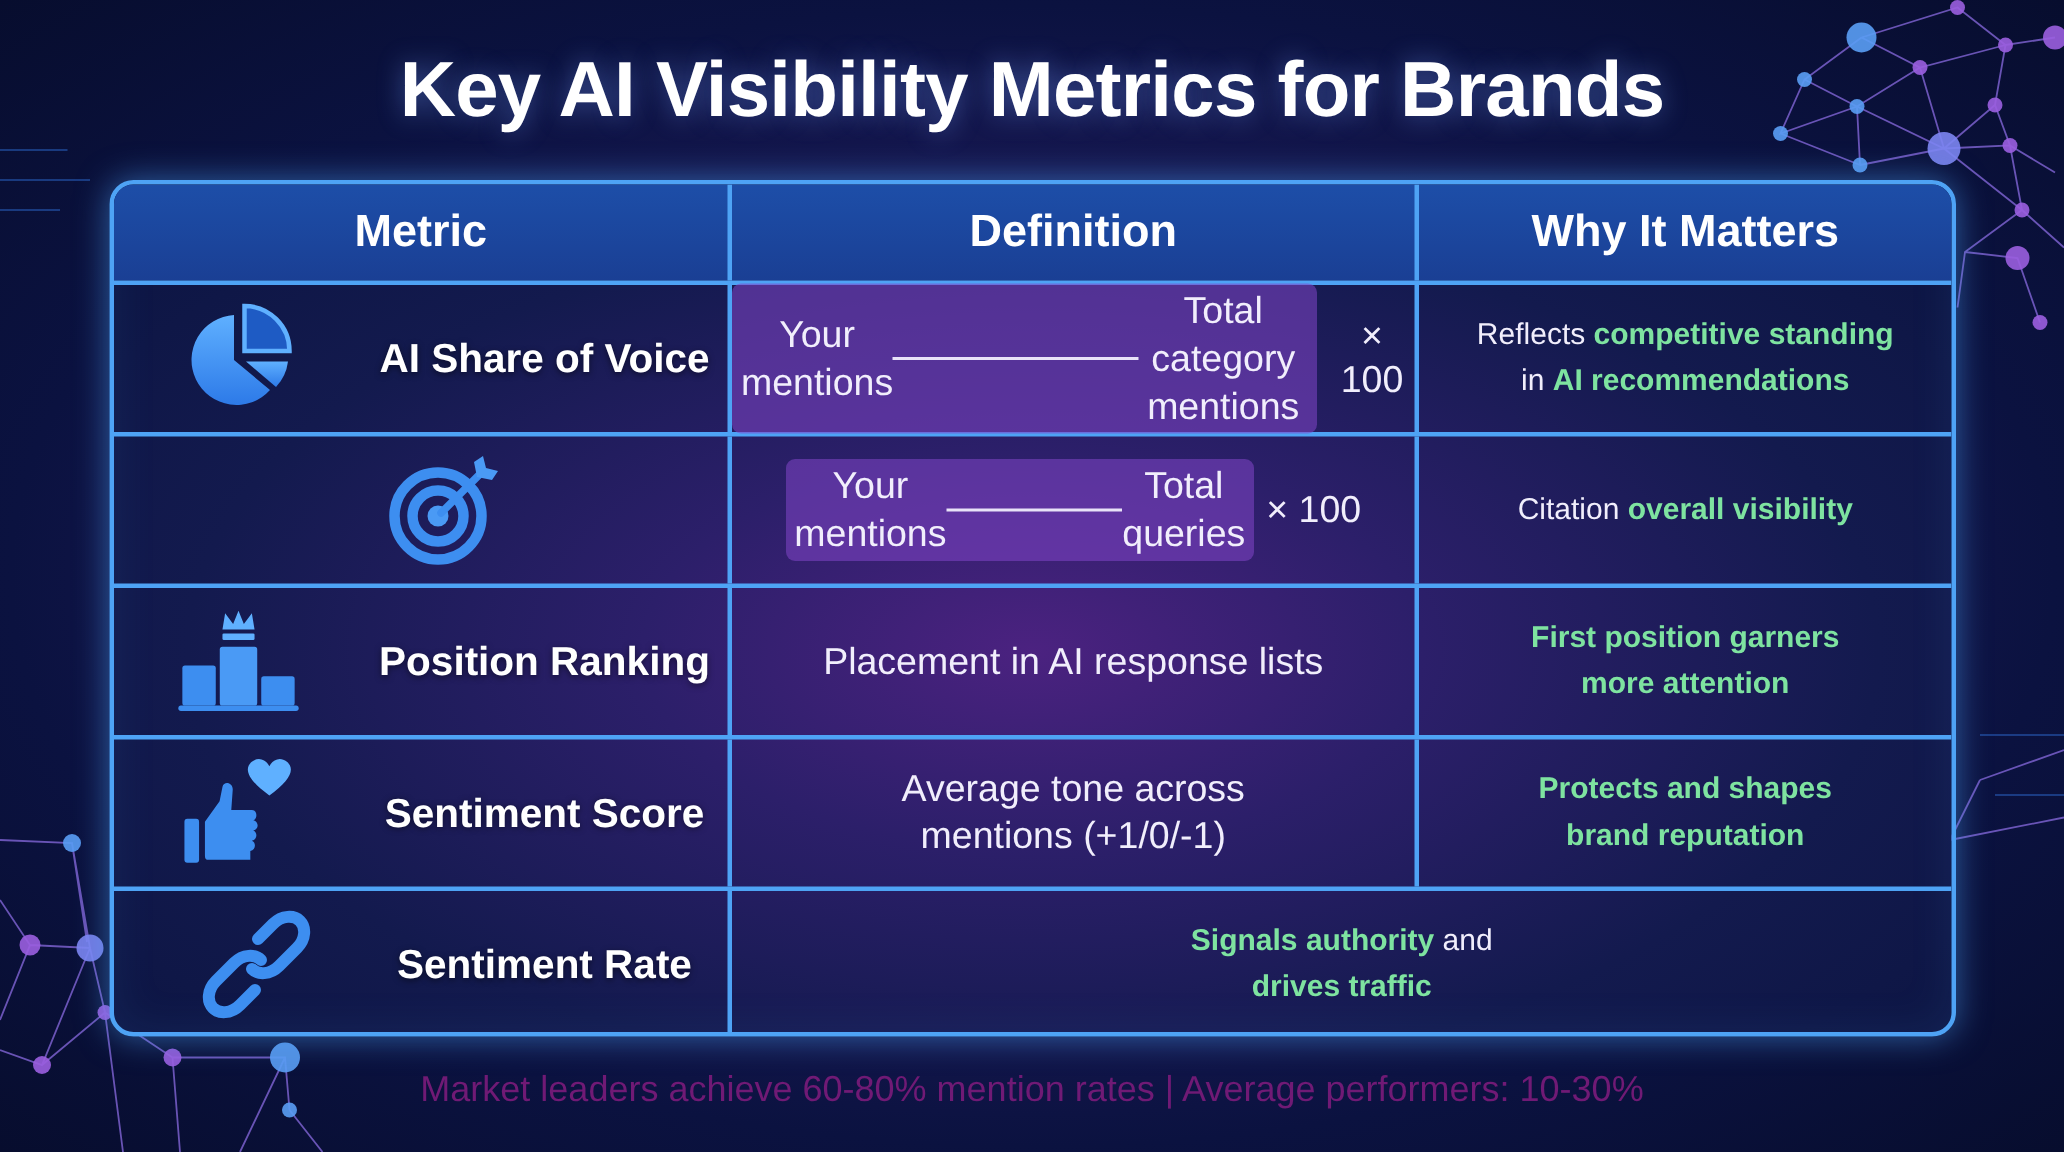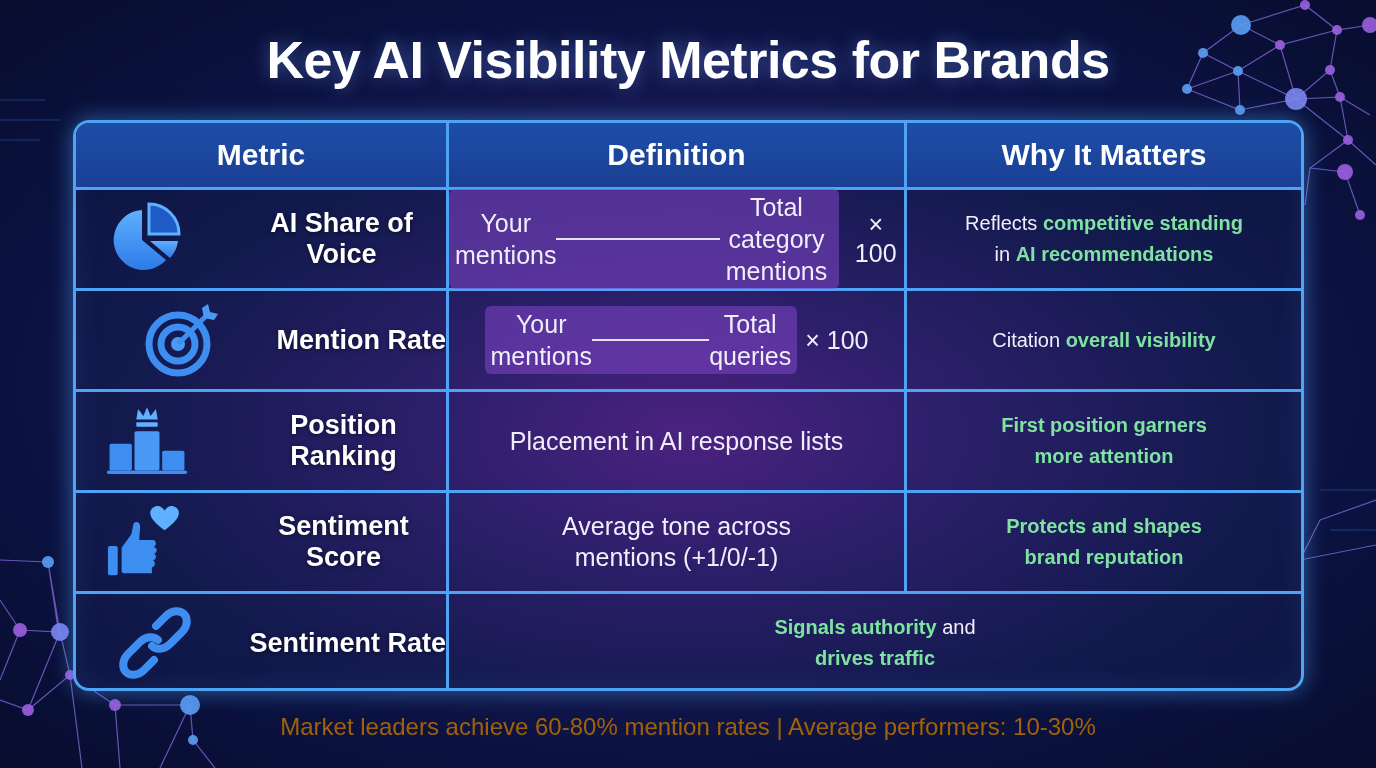--- a/index.html
+++ b/index.html
@@ -23,42 +23,42 @@
     box-shadow: 0 0 22px rgba(78,163,245,0.55), inset 0 0 30px rgba(78,163,245,0.1);
     background: radial-gradient(ellipse at 50% 55%, #4b2280 0%, #2c1f6a 30%, #131a4e 65%, #0b1440 100%);
   }
   .row { display: flex; height: 101px; border-top: 3px solid #4ea3f5; }
   .row.header { height: 64px; border-top: none; background: linear-gradient(180deg, #1d4ea8, #1a3f94); }
   .cell {
     display: flex; align-items: center; justify-content: center; text-align: center;
     border-left: 3px solid #4ea3f5;
   }
   .cell:first-child { border-left: none; }
-  .c1 { width: 370px; }
+  .c1 { width: 409px; }
   .c2 { width: 458px; }
   .c3 { flex: 1; }
   .header .cell { font-size: 30px; font-weight: 700; }
-  .metric-cell { justify-content: flex-end; padding-left: 30px; gap: 23px; }
+  .metric-cell { justify-content: center; padding-left: 30px; gap: 23px; }
   .metric-icon { width: 82px; height: 82px; display: flex; align-items: center; justify-content: center; }
   .metric-name { font-size: 27px; font-weight: 700; margin-left: 30px; text-shadow: 0 1px 4px rgba(0,0,0,0.5); }
   .def-text { font-size: 25px; line-height: 31px; color: #f1eefc; }
   .frac-wrap { display: flex; align-items: center; gap: 8px; }
   .frac {
     background: rgba(130, 70, 200, 0.55); border-radius: 6px; padding: 2px 6px;
     display: flex; flex-direction: row; align-items: center;
   }
   .frac .num, .frac .den { font-size: 25px; line-height: 32px; color: #f1eefc; }
   .frac .bar { height: 2px; background: #e8e2f8; width: 100%; margin: 1px 0; }
   .times { font-size: 25px; color: #f1eefc; }
   .why { font-size: 20px; line-height: 31px; }
   .why .hl { color: #7ee3a0; font-weight: 700; }
   .why .pl { color: #f1eefc; }
   .footer {
     position: absolute; left: 0; right: 0; top: 713px; text-align: center;
-    font-size: 24px; color: #a16207;
+    font-size: 24px; color: #701a75;
   }
 </style>
 </head>
 <body>
 
 <svg class="bg-net" width="1376" height="768" viewBox="0 0 1376 768">
   <defs>
     <filter id="glow">
         <feGaussianBlur stdDeviation="2.5"></feGaussianBlur>
       </filter>
@@ -149,21 +149,20 @@
     <div class="cell c1 metric-cell">
       <div class="metric-icon">
         <svg width="76" height="76" viewBox="0 0 76 76">
           <circle cx="34" cy="42" r="29" fill="none" stroke="#3d8ef0" stroke-width="7"></circle>
           <circle cx="34" cy="42" r="17" fill="none" stroke="#3d8ef0" stroke-width="7"></circle>
           <circle cx="34" cy="42" r="7" fill="#4a9af5"></circle>
           <line x1="36" y1="40" x2="62" y2="14" stroke="#3d8ef0" stroke-width="5" stroke-linecap="round"></line>
           <path d="M58 6 L60 16 L70 18 L74 12 L66 10 L64 2 Z" fill="#4a9af5"></path>
         </svg>
       </div>
-      <span class="metric-name">Mention Rate</span>
     </div>
     <div class="cell c2">
       <div class="frac-wrap">
         <div class="frac">
           <span class="num">Your mentions</span>
           <span class="bar"></span>
           <span class="den">Total queries</span>
         </div>
         <span class="times">× 100</span>
       </div>

